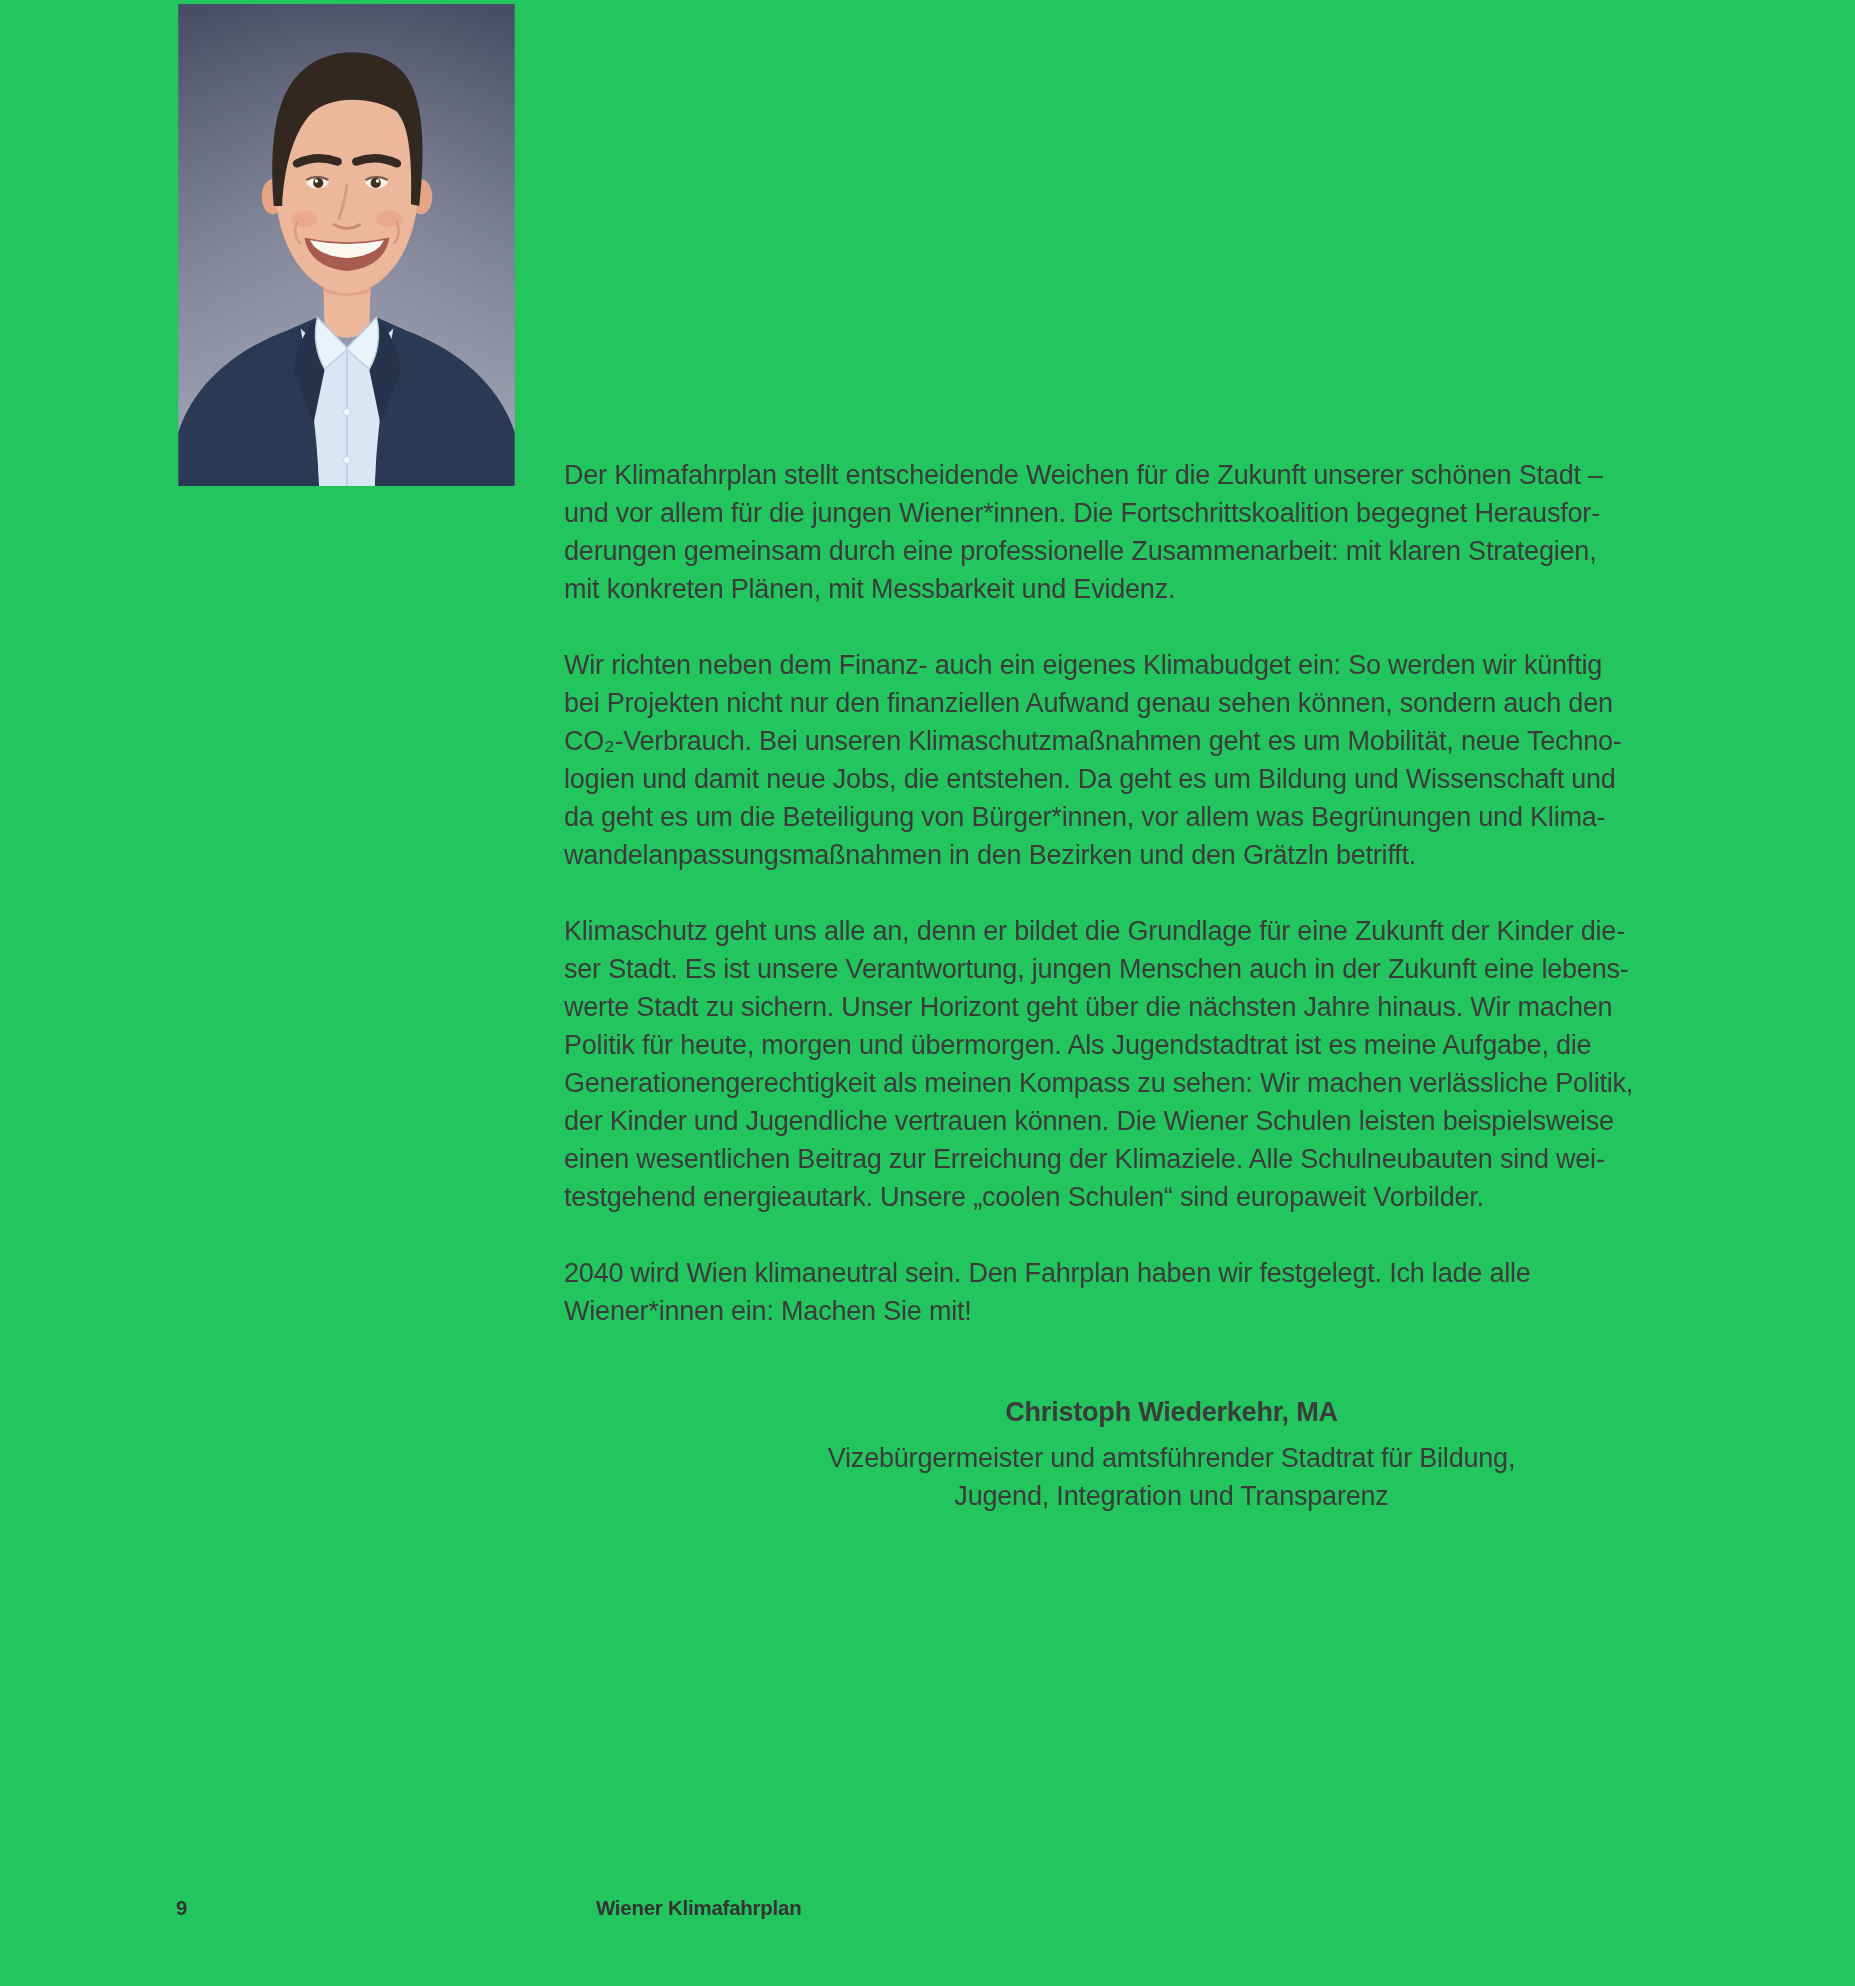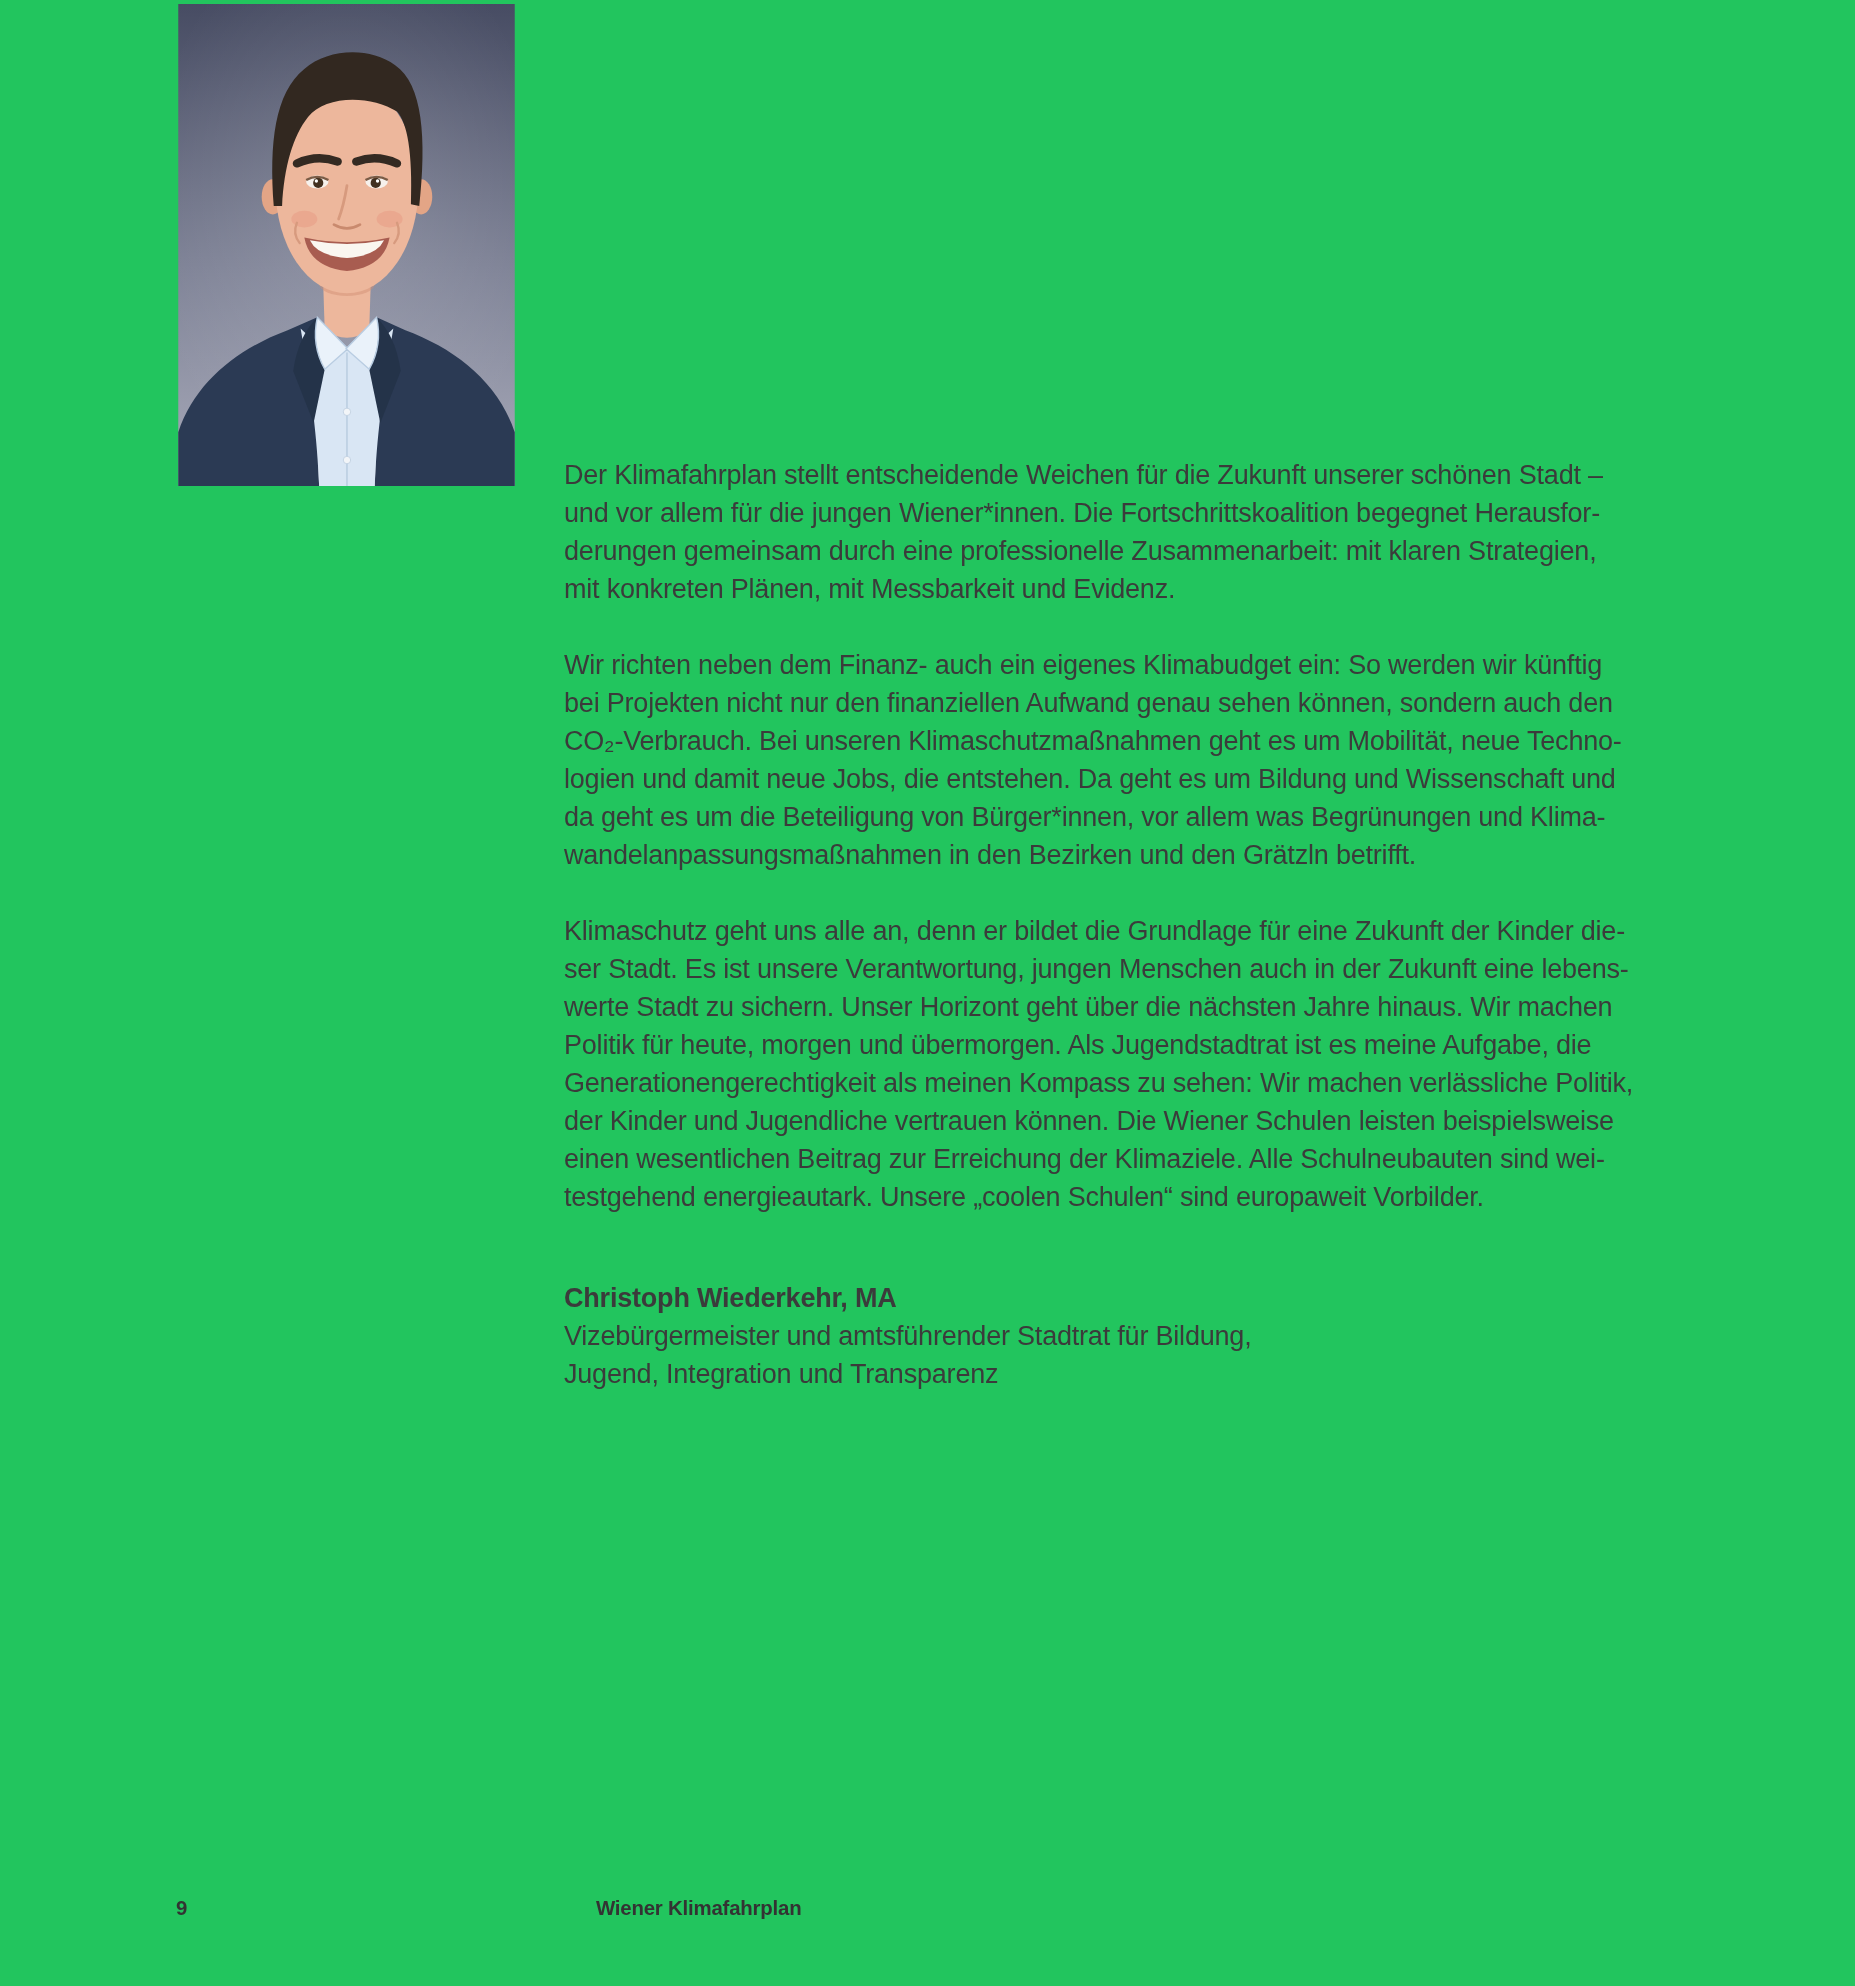--- a/index.html
+++ b/index.html
@@ -28,21 +28,21 @@
     width:1215px;
   }
   .content p{
     margin:0 0 38px 0;
     font-size:27px;
     line-height:38px;
     letter-spacing:-0.2px;
     white-space:pre-line;
   }
   .signature{margin-top:63px;}
-  .signature p{margin:0;}
+  .signature p{margin:8px;text-align:center;}
   .sig-name{font-weight:bold;}
   .footer-item{
     position:absolute;
     top:1897px;
     font-size:20.4px;
     font-weight:bold;
     color:#333333;
     letter-spacing:-0.2px;
   }
   .page-number{left:176px;}
@@ -139,20 +139,22 @@
 da geht es um die Beteiligung von Bürger*innen, vor allem was Begrünungen und Klima-
 wandelanpassungsmaßnahmen in den Bezirken und den Grätzln betrifft.</p>
     <p>Klimaschutz geht uns alle an, denn er bildet die Grundlage für eine Zukunft der Kinder die-
 ser Stadt. Es ist unsere Verantwortung, jungen Menschen auch in der Zukunft eine lebens-
 werte Stadt zu sichern. Unser Horizont geht über die nächsten Jahre hinaus. Wir machen
 Politik für heute, morgen und übermorgen. Als Jugendstadtrat ist es meine Aufgabe, die
 Generationengerechtigkeit als meinen Kompass zu sehen: Wir machen verlässliche Politik,
 der Kinder und Jugendliche vertrauen können. Die Wiener Schulen leisten beispielsweise
 einen wesentlichen Beitrag zur Erreichung der Klimaziele. Alle Schulneubauten sind wei-
 testgehend energieautark. Unsere „coolen Schulen“ sind europaweit Vorbilder.</p>
+    <p>2040 wird Wien klimaneutral sein. Den Fahrplan haben wir festgelegt. Ich lade alle
+Wiener*innen ein: Machen Sie mit!</p>
 
     <div class="signature">
       <p class="sig-name">Christoph Wiederkehr, MA</p>
       <p>Vizebürgermeister und amtsführender Stadtrat für Bildung,
 Jugend, Integration und Transparenz</p>
     </div>
   </main>
 
   <span class="footer-item page-number">9</span>
   <span class="footer-item footer-title">Wiener Klimafahrplan</span>

